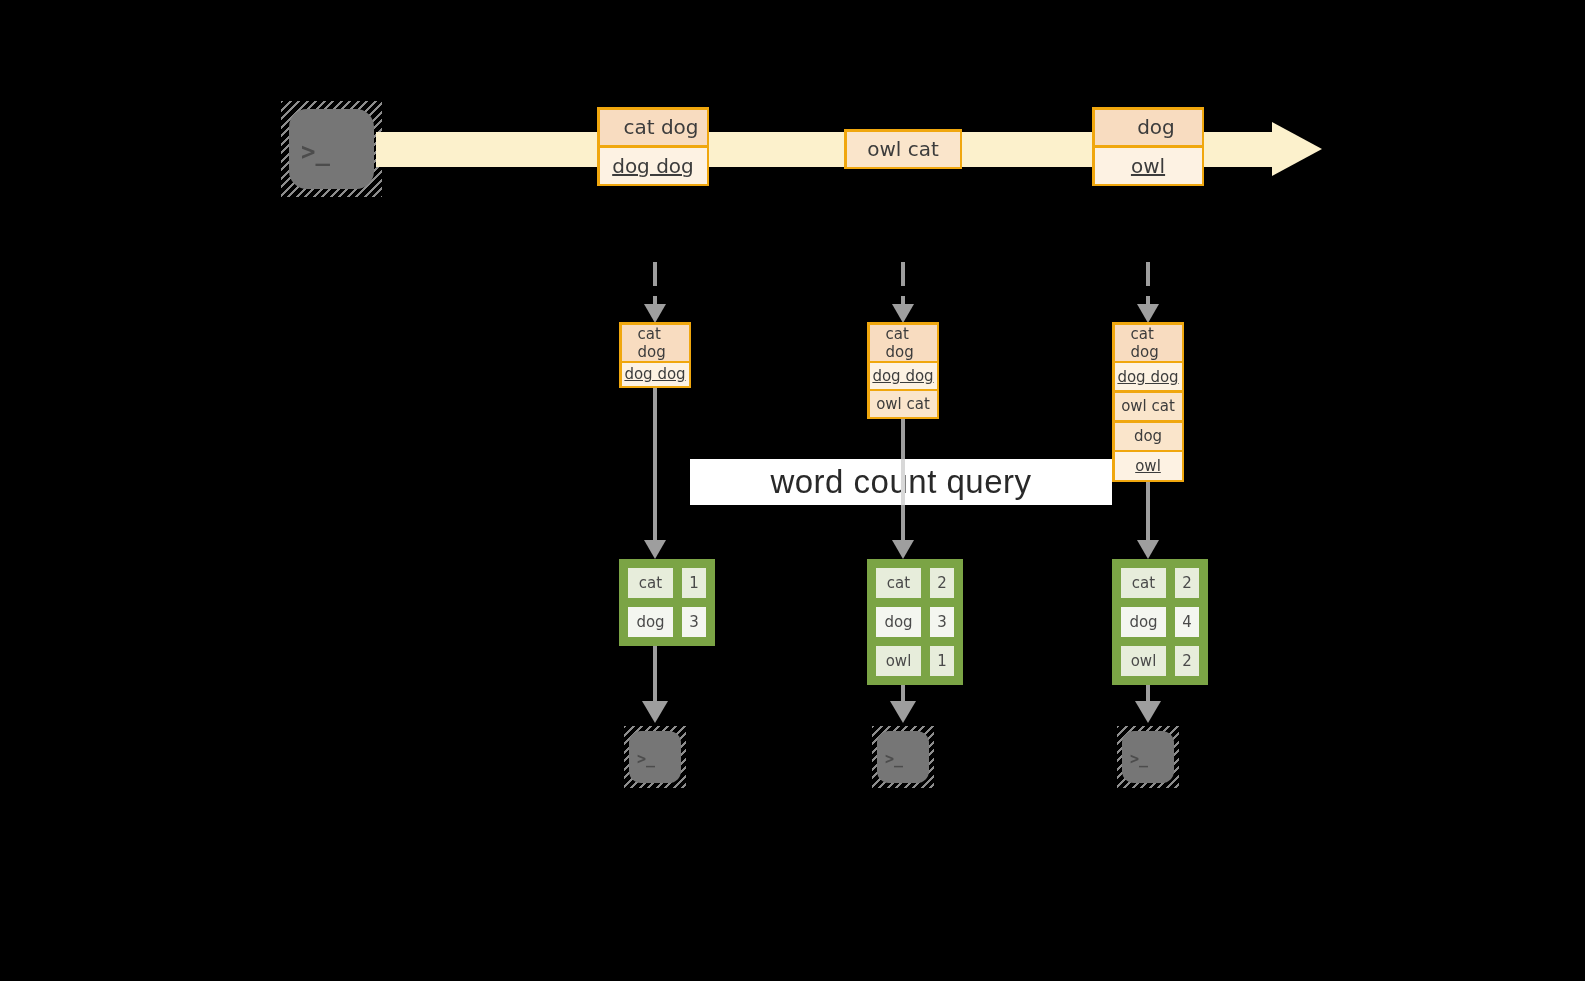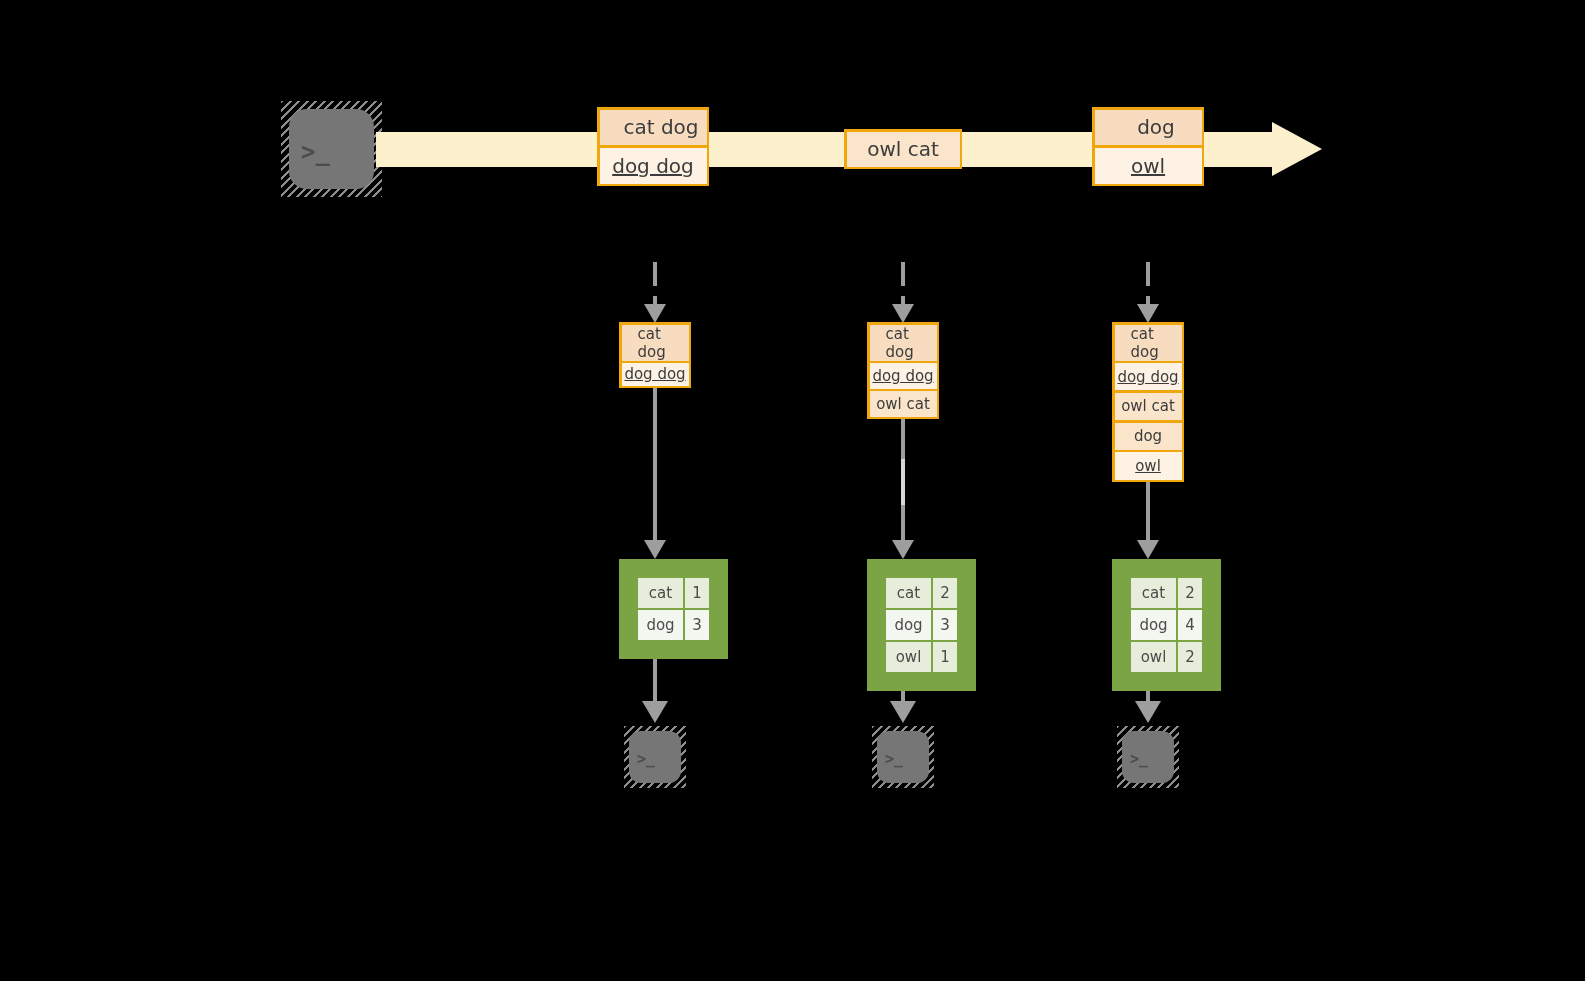--- a/index.html
+++ b/index.html
@@ -46,21 +46,21 @@
   .tri-down{width:0;height:0;border-left:11px solid transparent;border-right:11px solid transparent;
             border-top:19px solid var(--agray);z-index:2;}
   .tri-down-lg{width:0;height:0;border-left:13px solid transparent;border-right:13px solid transparent;
             border-top:22px solid var(--agray);z-index:2;}
 
   
   .qband{background:#FFFFFF;z-index:5;display:flex;align-items:center;justify-content:center;
          font-family:"Liberation Sans",sans-serif;font-weight:300;font-size:33px;color:#292929;letter-spacing:.5px;}
 
   
-  .gtable{background:var(--green);padding:19px;display:grid;grid-template-columns:45px 24px;gap:2px;z-index:2;box-sizing:content-box;}
+  .gtable{background:var(--green);padding:9px;display:grid;grid-template-columns:45px 24px;gap:9px;z-index:2;box-sizing:content-box;}
   .gcell{height:30px;display:flex;align-items:center;justify-content:center;font-size:15px;color:#4A4A4A;}
   .ga{background:var(--ga);}
   .gb{background:var(--gb);}
 </style>
 </head>
 <body>
 
 <div id="canvas">
 
   <div class="abs term" style="left:281px;top:101px;width:101px;height:96px;">
@@ -101,20 +101,23 @@
     <div class="orow buf-row" data-tone="mid">owl cat</div>
   </div>
   <div class="abs obox" style="left:1112px;top:322px;width:72px;height:160px;z-index:6;">
     <div class="orow buf-row" data-tone="peach">cat dog</div>
     <div class="orow buf-row" data-tone="cream">dog dog</div>
     <div class="orow buf-row" data-tone="mid">owl cat</div>
     <div class="orow buf-row" data-tone="mid">dog</div>
     <div class="orow buf-row" data-tone="cream">owl</div>
   </div>
 
+  <div class="abs qband" style="left:690px;top:459px;width:422px;height:46px;">
+    <span>word count query</span>
+  </div>
 
   <div class="abs vline" style="left:653px;top:388px;height:153px;"></div>
   <div class="abs tri-down" style="left:644px;top:540px;"></div>
   <div class="abs vline" style="left:901px;top:419px;height:122px;"></div>
   <div class="abs vline-light" style="left:901px;top:459px;height:46px;"></div>
   <div class="abs tri-down" style="left:892px;top:540px;"></div>
   <div class="abs vline" style="left:1146px;top:482px;height:59px;"></div>
   <div class="abs tri-down" style="left:1137px;top:540px;"></div>
 
   <div class="abs gtable" style="left:619px;top:559px;">

